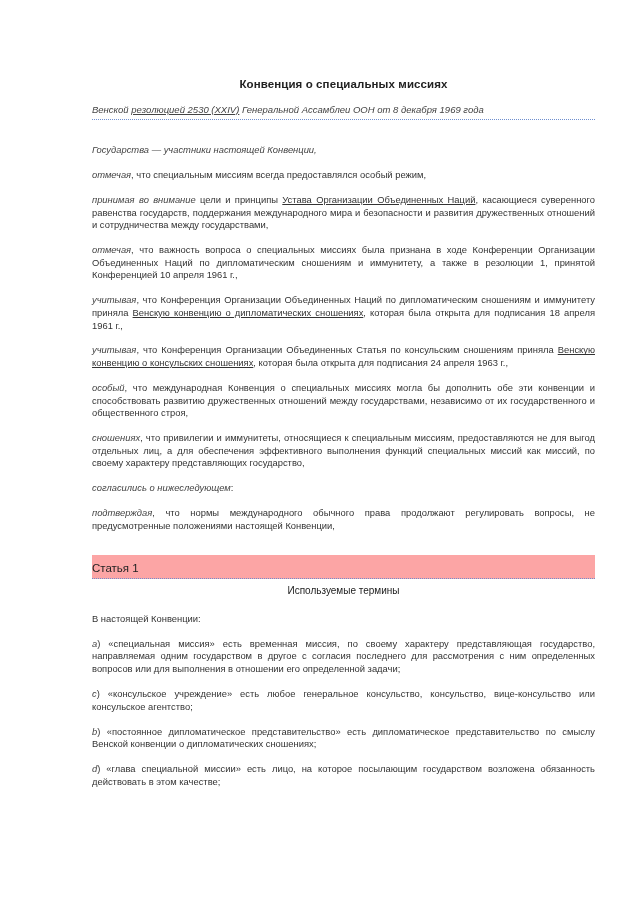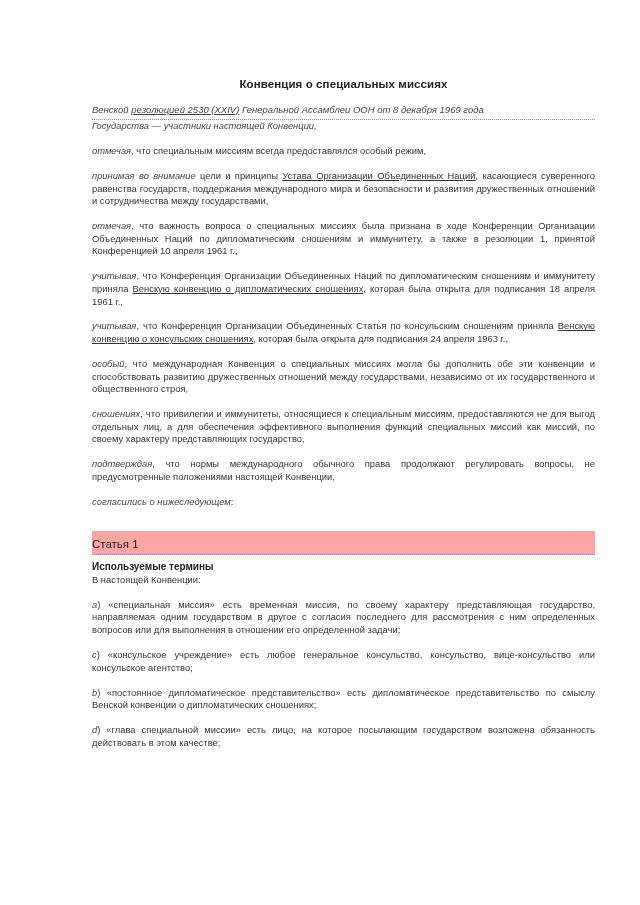--- a/index.html
+++ b/index.html
@@ -1,47 +1,47 @@
 <!DOCTYPE html>
 <html><head>
 <meta charset="utf-8">
 <style>
   html, body { margin: 0; padding: 0; background: #ffffff; }
   body { width: 640px; height: 905px; overflow: hidden; position: relative; font-family: "Liberation Sans", sans-serif; color: #333333; }
   .page { position: absolute; left: 92px; top: 78px; width: 503px; }
   .doc-title { font-size: 11.5px; font-weight: bold; color: #222222; margin: 0 0 14px 0; letter-spacing: 0.1px; text-align: center; }
   .doc-subtitle { font-size: 9.5px; font-style: italic; color: #444444; margin: 0; padding-bottom: 4px; border-bottom: 1px dotted #6f8fcf; }
   .doc-subtitle a { color: #444444; text-decoration: underline; }
-  .body-text { }
+  .body-text { margin-top: 24px; }
   p { font-size: 9.4px; line-height: 12.6px; margin: 0 0 12.4px 0; text-align: justify; color: #333333; }
   p i { color: #444444; }
   p a { color: #333333; text-decoration: underline; }
   .article-bar { margin-top: 22px; background: #fca5a5; border-bottom: 1px dotted #6f8fcf; padding: 3px 0 2px 0; }
   .article-title { font-size: 11.5px; color: #222222; font-weight: normal; }
-  .article-heading { font-size: 10px; font-weight: bold; color: #222222; margin: 6px 0 2px 0; }
+  .article-heading { font-size: 10px; font-weight: normal; color: #222222; margin: 6px 0 17px 0; text-align: center; }
   .article-intro { margin-bottom: 12.6px; }
 </style>
 </head>
 <body>
 
 <div class="page">
   <div class="doc-title">Конвенция о специальных миссиях</div>
   <div class="doc-subtitle"><span>Венской </span><a>резолюцией 2530 (XXIV)</a><span> Генеральной Ассамблеи ООН от 8 декабря 1969 года</span></div>
 
   <div class="body-text">
     <p><i>Государства — участники настоящей Конвенции,</i></p>
     <p><i>отмечая</i><span>, что специальным миссиям всегда предоставлялся особый режим,</span></p>
     <p><i>принимая во внимание</i><span> цели и принципы </span><a>Устава Организации Объединенных Наций</a><span>, касающиеся суверенного равенства государств, поддержания международного мира и безопасности и развития дружественных отношений и сотрудничества между государствами,</span></p>
     <p><i>отмечая</i><span>, что важность вопроса о специальных миссиях была признана в ходе Конференции Организации Объединенных Наций по дипломатическим сношениям и иммунитету, а также в резолюции 1, принятой Конференцией 10 апреля 1961 г.,</span></p>
     <p><i>учитывая</i><span>, что Конференция Организации Объединенных Наций по дипломатическим сношениям и иммунитету приняла </span><a>Венскую конвенцию о дипломатических сношениях</a><span>, которая была открыта для подписания 18 апреля 1961 г.,</span></p>
     <p><i>учитывая</i><span>, что Конференция Организации Объединенных Статья по консульским сношениям приняла </span><a>Венскую конвенцию о консульских сношениях</a><span>, которая была открыта для подписания 24 апреля 1963 г.,</span></p>
     <p><i>особый</i><span>, что международная Конвенция о специальных миссиях могла бы дополнить обе эти конвенции и способствовать развитию дружественных отношений между государствами, независимо от их государственного и общественного строя,</span></p>
     <p><i>сношениях</i><span>, что привилегии и иммунитеты, относящиеся к специальным миссиям, предоставляются не для выгод отдельных лиц, а для обеспечения эффективного выполнения функций специальных миссий как миссий, по своему характеру представляющих государство,</span></p>
+    <p><i>согласились о нижеследующем</i><span>:</span></p>
     <p><i>подтверждая</i><span>, что нормы международного обычного права продолжают регулировать вопросы, не предусмотренные положениями настоящей Конвенции,</span></p>
-    <p><i>согласились о нижеследующем</i><span>:</span></p>
   </div>
 
   <div class="article-bar">
     <span class="article-title">Статья 1</span>
   </div>
   <div class="article-heading">Используемые термины</div>
   <p class="article-intro">В настоящей Конвенции:</p>
 
   <p><i>a</i><span>) «специальная миссия» есть временная миссия, по своему характеру представляющая государство, направляемая одним государством в другое с согласия последнего для рассмотрения с ним определенных вопросов или для выполнения в отношении его определенной задачи;</span></p>
   <p><i>c</i><span>) «консульское учреждение» есть любое генеральное консульство, консульство, вице-консульство или консульское агентство;</span></p>

